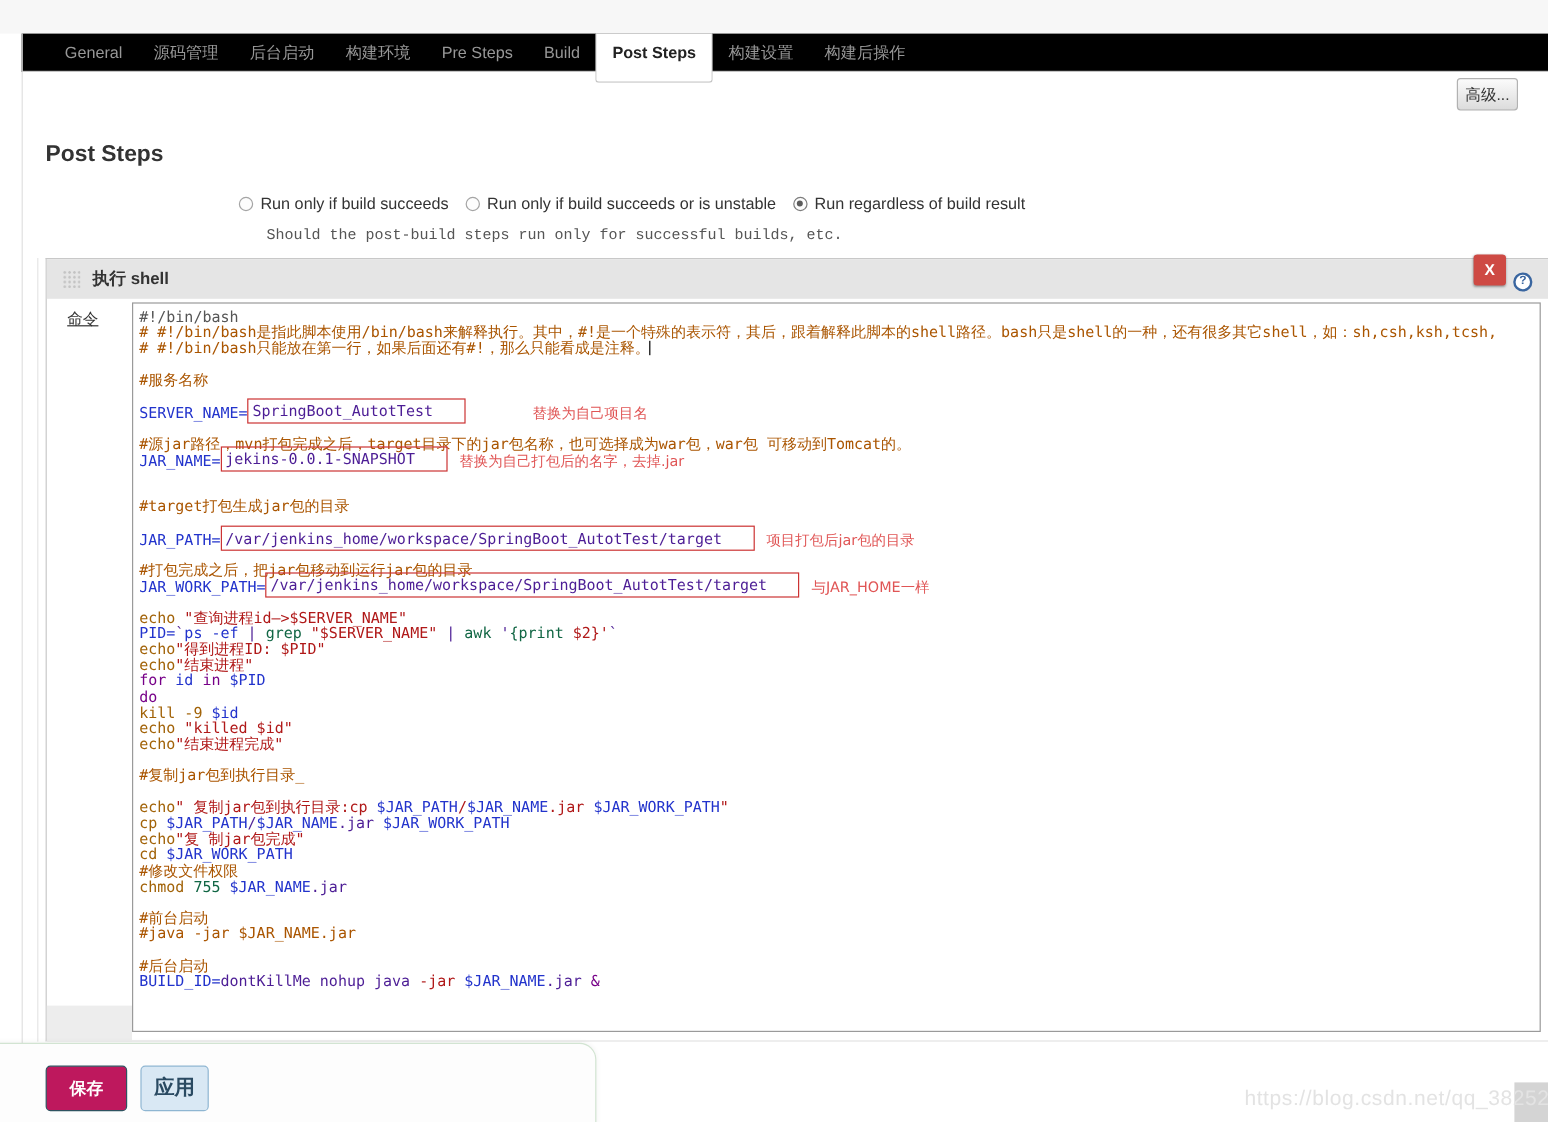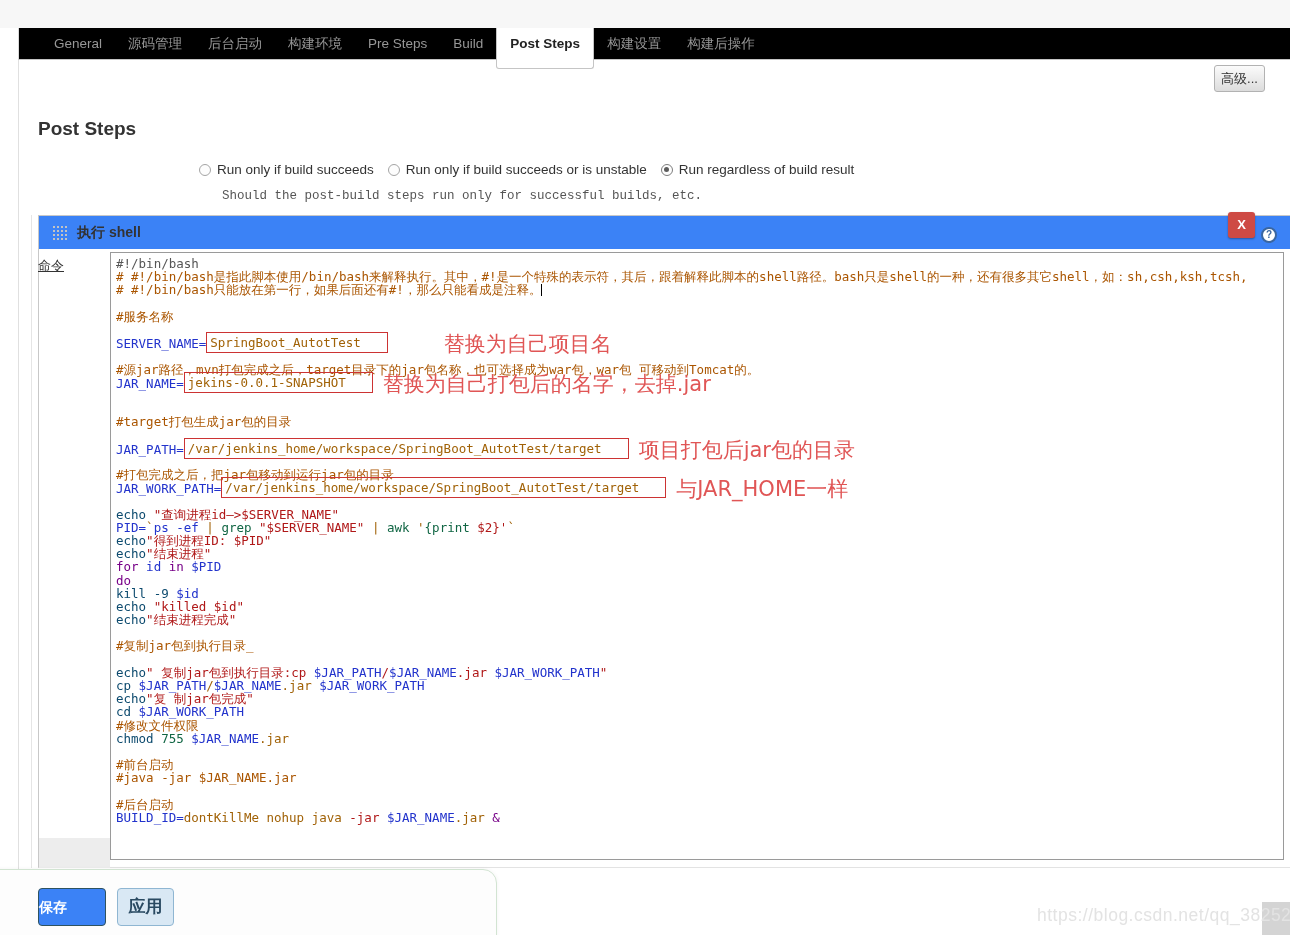--- a/index.html
+++ b/index.html
@@ -25,47 +25,47 @@
   .radio-option{display:flex;align-items:center;margin-right:14px;white-space:nowrap;}
   .radio{width:12px;height:12px;border:1px solid #a5a5a5;border-radius:50%;background:#fdfdfd;
          margin-right:6px;display:inline-block;position:relative;box-sizing:border-box;}
   .radio.selected{border-color:#7d7d7d;}
   .radio.selected::after{content:"";position:absolute;left:2.5px;top:2.5px;width:5px;height:5px;border-radius:50%;background:#5c5c5c;}
   .radio-help{position:absolute;left:222px;top:189px;font-size:12.5px;color:#555;font-family:Liberation Mono, monospace;}
   
   .outer-line{position:absolute;left:31px;top:215px;height:653px;border-left:1px solid #e5e5e5;}
   .shell-panel{position:absolute;left:38px;top:215px;width:1252px;height:653px;background:#fff;
          border-top:1px solid #c8c8c8;border-left:1px solid #c8c8c8;border-bottom:1px solid #e3e3e3;box-sizing:border-box;}
-  .shell-header{height:33px;background:#3b82f6;display:flex;align-items:center;}
+  .shell-header{height:33px;background:#e5e5e5;display:flex;align-items:center;}
   .drag-dots{width:15px;height:15px;margin-left:13px;
          background-image:radial-gradient(#c3c3c3 1px, transparent 1.2px);background-size:4px 4px;}
   .shell-title{margin-left:10px;font-size:14px;font-weight:bold;color:#333;}
   .delete-btn{position:absolute;left:1228px;top:212px;width:27px;height:26px;background:#ce4a44;border-radius:3px;
          color:#fff;font-weight:bold;font-size:13px;text-align:center;line-height:26px;box-shadow:0 1px 2px rgba(0,0,0,.35);}
   .help-icon{position:absolute;left:1261px;top:227px;width:12px;height:12px;border:2px solid #3a66a0;border-radius:50%;
          background:#fff;color:#3a66a0;font-weight:bold;font-size:10px;line-height:12px;text-align:center;}
-  .cmd-label{position:absolute;left:38px;top:257px;width:62px;text-align:left;font-size:13px;color:#333;text-decoration:underline;}
+  .cmd-label{position:absolute;left:38px;top:257px;width:62px;text-align:center;font-size:13px;color:#333;text-decoration:underline;}
   .gray-patch{position:absolute;left:39px;top:838px;width:71px;height:30px;background:#ededed;}
   
   .script-area{position:absolute;left:110px;top:252px;width:1174px;height:608px;background:#fff;
          border:1px solid #9a9a9a;box-sizing:border-box;padding:4px 0 0 5px;overflow:hidden;
          font-family:"DejaVu Sans Mono",monospace;font-size:12.5px;}
   .code-line{height:13.2px;line-height:13.2px;white-space:pre;overflow:visible;}
   .m{color:#555555}.c{color:#aa5500}.s{color:#b01818}.k{color:#770088}
-  .b{color:#0c4a6e}.v{color:#2233cc}.d{color:#2233cc}.n{color:#116644}.p{color:#a16207}
+  .b{color:#a16207}.v{color:#2233cc}.d{color:#2233cc}.n{color:#116644}.p{color:#4c1d95}
   .box{display:inline-block;line-height:13px;border:1px solid #cc3333;padding:3px 26px 3px 3px;
         vertical-align:middle;margin-top:-4px;}
-  .note{font-family:"DejaVu Sans",sans-serif;font-size:21px;color:#e05555;margin-left:10px;vertical-align:middle;}
+  .note{font-family:"DejaVu Sans",sans-serif;font-size:12px;color:#e05555;margin-left:10px;vertical-align:middle;}
   .note.gap{margin-left:56px;}
   .cursor{display:inline-block;width:1px;height:12px;background:#000;vertical-align:-2px;}
   
   .bottom-bar{position:absolute;left:-3px;top:869px;width:498px;height:72px;background:#fdfdfd;
         border:1px solid #d2e4d2;border-radius:0 14px 0 0;box-shadow:0 0 4px rgba(0,0,0,.05);}
-  .save-btn{position:absolute;left:38px;top:888px;width:68px;height:38px;background:#3b82f6;border:1px solid #2f5360;
-        border-radius:4px;color:#fff;font-weight:bold;font-size:14px;text-align:left;line-height:36px;box-sizing:border-box;}
+  .save-btn{position:absolute;left:38px;top:888px;width:68px;height:38px;background:#be185d;border:1px solid #2f5360;
+        border-radius:4px;color:#fff;font-weight:bold;font-size:14px;text-align:center;line-height:36px;box-sizing:border-box;}
   .apply-btn{position:absolute;left:117px;top:888px;width:57px;height:38px;background:#d9e8f4;border:1px solid #8fb6d2;
         border-radius:4px;color:#2a4a62;font-weight:bold;font-size:17px;text-align:center;line-height:36px;box-sizing:border-box;}
   
   .wm-rect{position:absolute;left:1262px;top:902px;width:28px;height:33px;background:#d4d4d4;}
   .watermark{position:absolute;left:1037px;top:905px;font-size:17.5px;color:#e3e3e3;letter-spacing:.5px;z-index:5;}
 </style>
 </head>
 <body>
 
 <div id="page">

